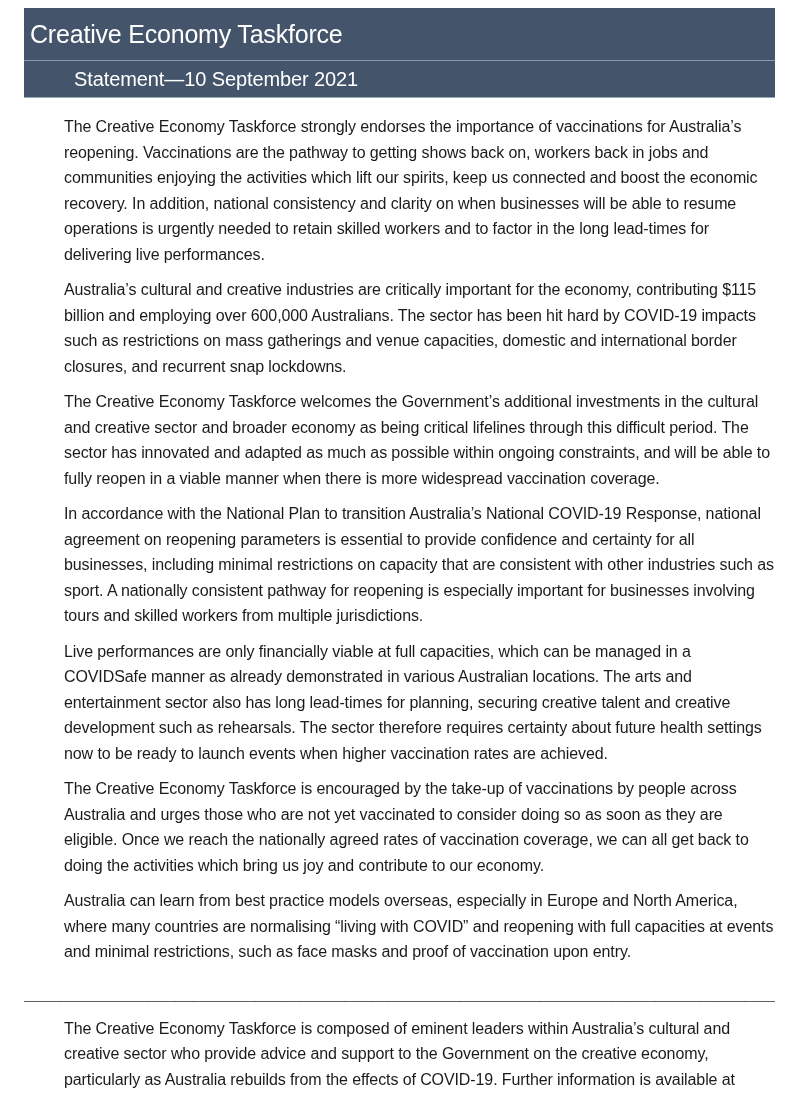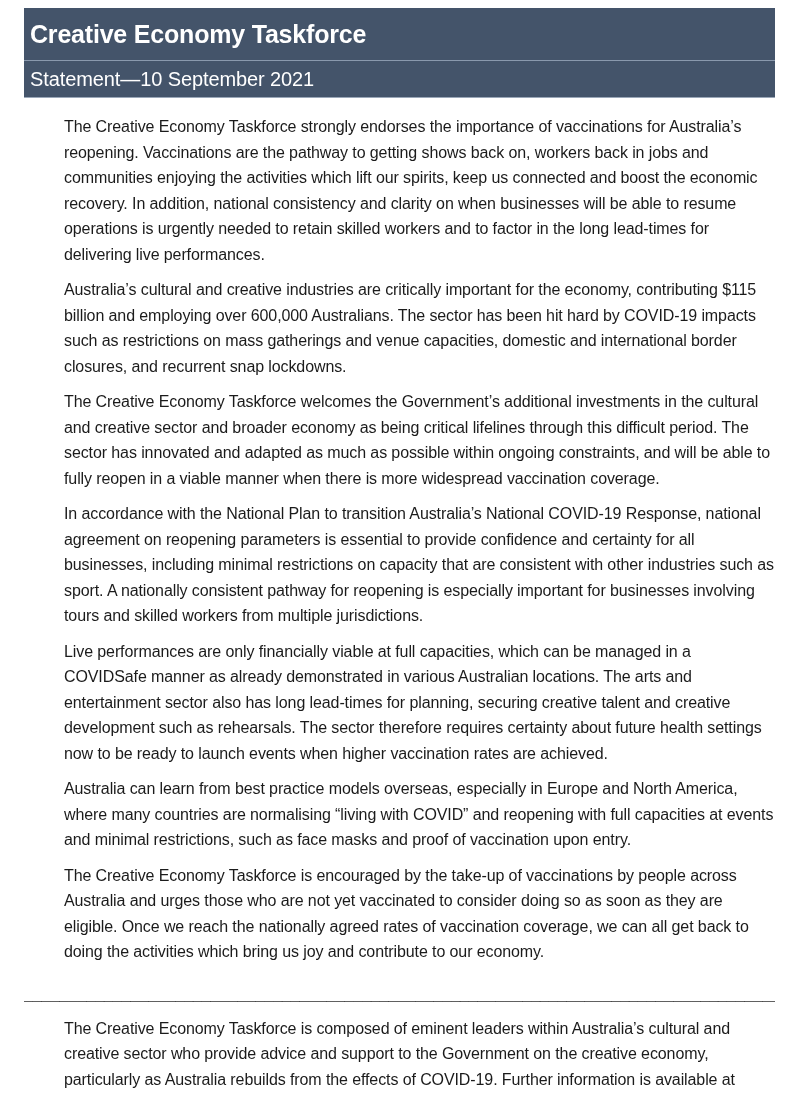--- a/index.html
+++ b/index.html
@@ -16,36 +16,37 @@
   .content { width: 751px; }
   .title-bar {
     background: #44546A;
     border-bottom: 1px solid #8a99ad;
     padding: 10px 6px 9px 6px;
     height: 53px;
   }
   .title-bar h1 {
     color: #ffffff;
     font-size: 25px;
-    font-weight: bold;
+    font-weight: normal;
     letter-spacing: -0.2px;
     line-height: 1.3;
   }
   .subtitle-bar {
     background: #44546A;
     border-bottom: 1px solid #9aa7b8;
     padding: 5px 6px 6px 6px;
     height: 37px;
   }
   .subtitle-bar h2 {
     color: #ffffff;
     font-size: 20px;
     font-weight: normal;
     letter-spacing: -0.1px;
     line-height: 1.3;
+    margin-left: 44px;
   }
   .body-text { margin-top: 16px; }
   .body-text p {
     font-size: 16px;
     line-height: 25.5px;
     letter-spacing: -0.1px;
     margin-bottom: 10px;
     color: #1b1b1b;
     margin-left: 40px;
   }
@@ -88,22 +89,22 @@
         <h2>Statement—10 September 2021</h2>
       </div>
     </header>
 
     <main class="body-text">
       <p>The Creative Economy Taskforce strongly endorses the importance of vaccinations for Australia’s reopening. Vaccinations are the pathway to getting shows back on, workers back in jobs and communities enjoying the activities which lift our spirits, keep us connected and boost the economic recovery. In addition, national consistency and clarity on when businesses will be able to resume operations is urgently needed to retain skilled workers and to factor in the long lead-times for delivering live performances.</p>
       <p>Australia’s cultural and creative industries are critically important for the economy, contributing $115 billion and employing over 600,000 Australians. The sector has been hit hard by COVID-19 impacts such as restrictions on mass gatherings and venue capacities, domestic and international border closures, and recurrent snap lockdowns.</p>
       <p>The Creative Economy Taskforce welcomes the Government’s additional investments in the cultural and creative sector and broader economy as being critical lifelines through this difficult period. The sector has innovated and adapted as much as possible within ongoing constraints, and will be able to fully reopen in a viable manner when there is more widespread vaccination coverage.</p>
       <p>In accordance with the National Plan to transition Australia’s National COVID-19 Response, national agreement on reopening parameters is essential to provide confidence and certainty for all businesses, including minimal restrictions on capacity that are consistent with other industries such as sport. A nationally consistent pathway for reopening is especially important for businesses involving tours and skilled workers from multiple jurisdictions.</p>
       <p>Live performances are only financially viable at full capacities, which can be managed in a COVIDSafe manner as already demonstrated in various Australian locations. The arts and entertainment sector also has long lead-times for planning, securing creative talent and creative development such as rehearsals. The sector therefore requires certainty about future health settings now to be ready to launch events when higher vaccination rates are achieved.</p>
+      <p>The Creative Economy Taskforce is encouraged by the take-up of vaccinations by people across Australia and urges those who are not yet vaccinated to consider doing so as soon as they are eligible. Once we reach the nationally agreed rates of vaccination coverage, we can all get back to doing the activities which bring us joy and contribute to our economy.</p>
       <p>Australia can learn from best practice models overseas, especially in Europe and North America, where many countries are normalising “living with COVID” and reopening with full capacities at events and minimal restrictions, such as face masks and proof of vaccination upon entry.</p>
-      <p>The Creative Economy Taskforce is encouraged by the take-up of vaccinations by people across Australia and urges those who are not yet vaccinated to consider doing so as soon as they are eligible. Once we reach the nationally agreed rates of vaccination coverage, we can all get back to doing the activities which bring us joy and contribute to our economy.</p>
 
       <div class="signature-divider">____________________________________________________________________________________________</div>
 
       <p class="footer-para"><span>The Creative Economy Taskforce is composed of eminent leaders within Australia’s cultural and creative sector who provide advice and support to the Government on the creative economy, particularly as Australia rebuilds from the effects of COVID-19. Further information is available at </span><a href="#">www.arts.gov.au/covid-19-update/creative-economy-taskforce</a><span>.</span></p>
     </main>
 
   </div>
 </div>
 
 </body></html>

